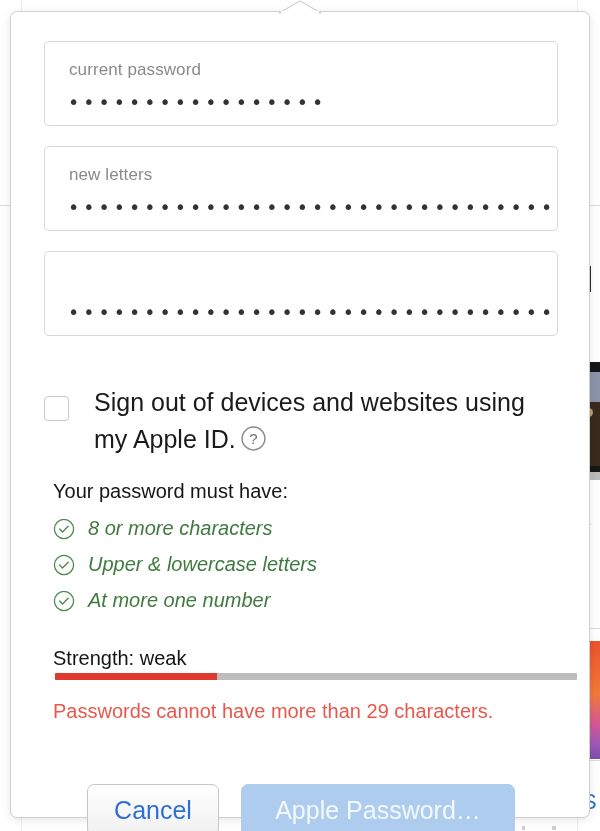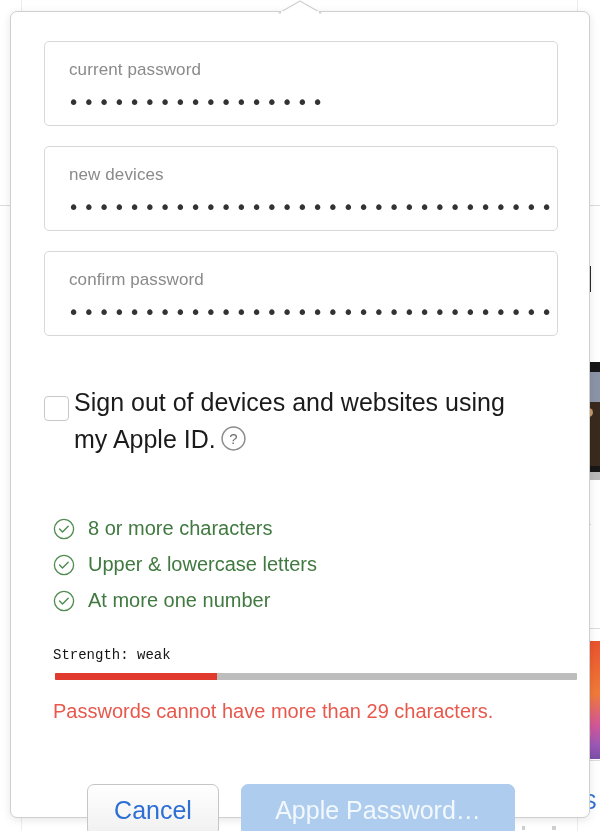--- a/index.html
+++ b/index.html
@@ -225,21 +225,21 @@
     width: 25px;
     height: 25px;
     min-width: 25px;
     box-sizing: border-box;
     border: 1px solid #c9c9c9;
     border-radius: 4px;
     background: #fff;
     margin-top: 12px;
   }
   .checkbox-label {
-    margin-left: 5px;
+    margin-left: 25px;
     font-size: 25px;
     line-height: 37px;
     color: #1b1b1b;
     font-family: "Liberation Sans", sans-serif;
     max-width: 465px;
   }
   .help-icon {
     display: inline-block;
     vertical-align: -4px;
     margin-left: 4px;
@@ -269,30 +269,31 @@
   .req-check {
     width: 22px;
     height: 22px;
     min-width: 22px;
     margin-right: 13px;
   }
   .req-text {
     font-size: 20px;
     color: #417a41;
     font-family: "Liberation Sans", sans-serif;
+    font-style: italic;
   }
 
   
   .strength-label {
     position: absolute;
     left: 42px;
     top: 635px;
-    font-size: 14px;
+    font-size: 20px;
     color: #151515;
-    font-family: Liberation Mono, monospace;
+    font-family: Liberation Sans, sans-serif;
   }
   .strength-bar {
     position: absolute;
     left: 44px;
     top: 661px;
     width: 522px;
     height: 7px;
     background: #bdbdbd;
     border-radius: 1px;
     overflow: hidden;
@@ -393,39 +394,39 @@
 <div id="popover">
 
   <div class="fields">
 
     <div class="field">
       <div class="field-label">current password</div>
       <div class="field-dots">•••••••••••••••••</div>
     </div>
 
     <div class="field">
-      <div class="field-label">new devices</div>
+      <div class="field-label">new letters</div>
       <div class="field-dots">••••••••••••••••••••••••••••••••••••••••••••</div>
     </div>
 
     <div class="field">
-      <div class="field-label">confirm password</div>
       <div class="field-dots">••••••••••••••••••••••••••••••••••••••••••••</div>
     </div>
 
   </div>
 
   <div class="checkbox-row">
     <div class="checkbox"></div>
     <div class="checkbox-label"><span>Sign out of devices and websites using my Apple ID.</span><svg class="help-icon" width="27" height="27" viewBox="0 0 27 27">
           <circle cx="13.5" cy="13.5" r="11.4" fill="none" stroke="#8c8c8c" stroke-width="1.5"></circle>
           <text x="13.5" y="19.2" text-anchor="middle" font-family="Liberation Sans, sans-serif" font-size="15" fill="#6f6f6f">?</text>
         </svg></div>
   </div>
 
+  <div class="req-title">Your password must have:</div>
 
   <div class="req-list">
 
     <div class="req-item">
       <svg class="req-check" viewBox="0 0 22 22">
         <circle cx="11" cy="11" r="9.6" fill="none" stroke="#4e8a4e" stroke-width="1.3"></circle>
         <path d="M6.6 11.1 L9.5 14 L15.2 8.3" fill="none" stroke="#4e8a4e" stroke-width="1.4" stroke-linecap="round" stroke-linejoin="round"></path>
       </svg>
       <span class="req-text">8 or more characters</span>
     </div>

